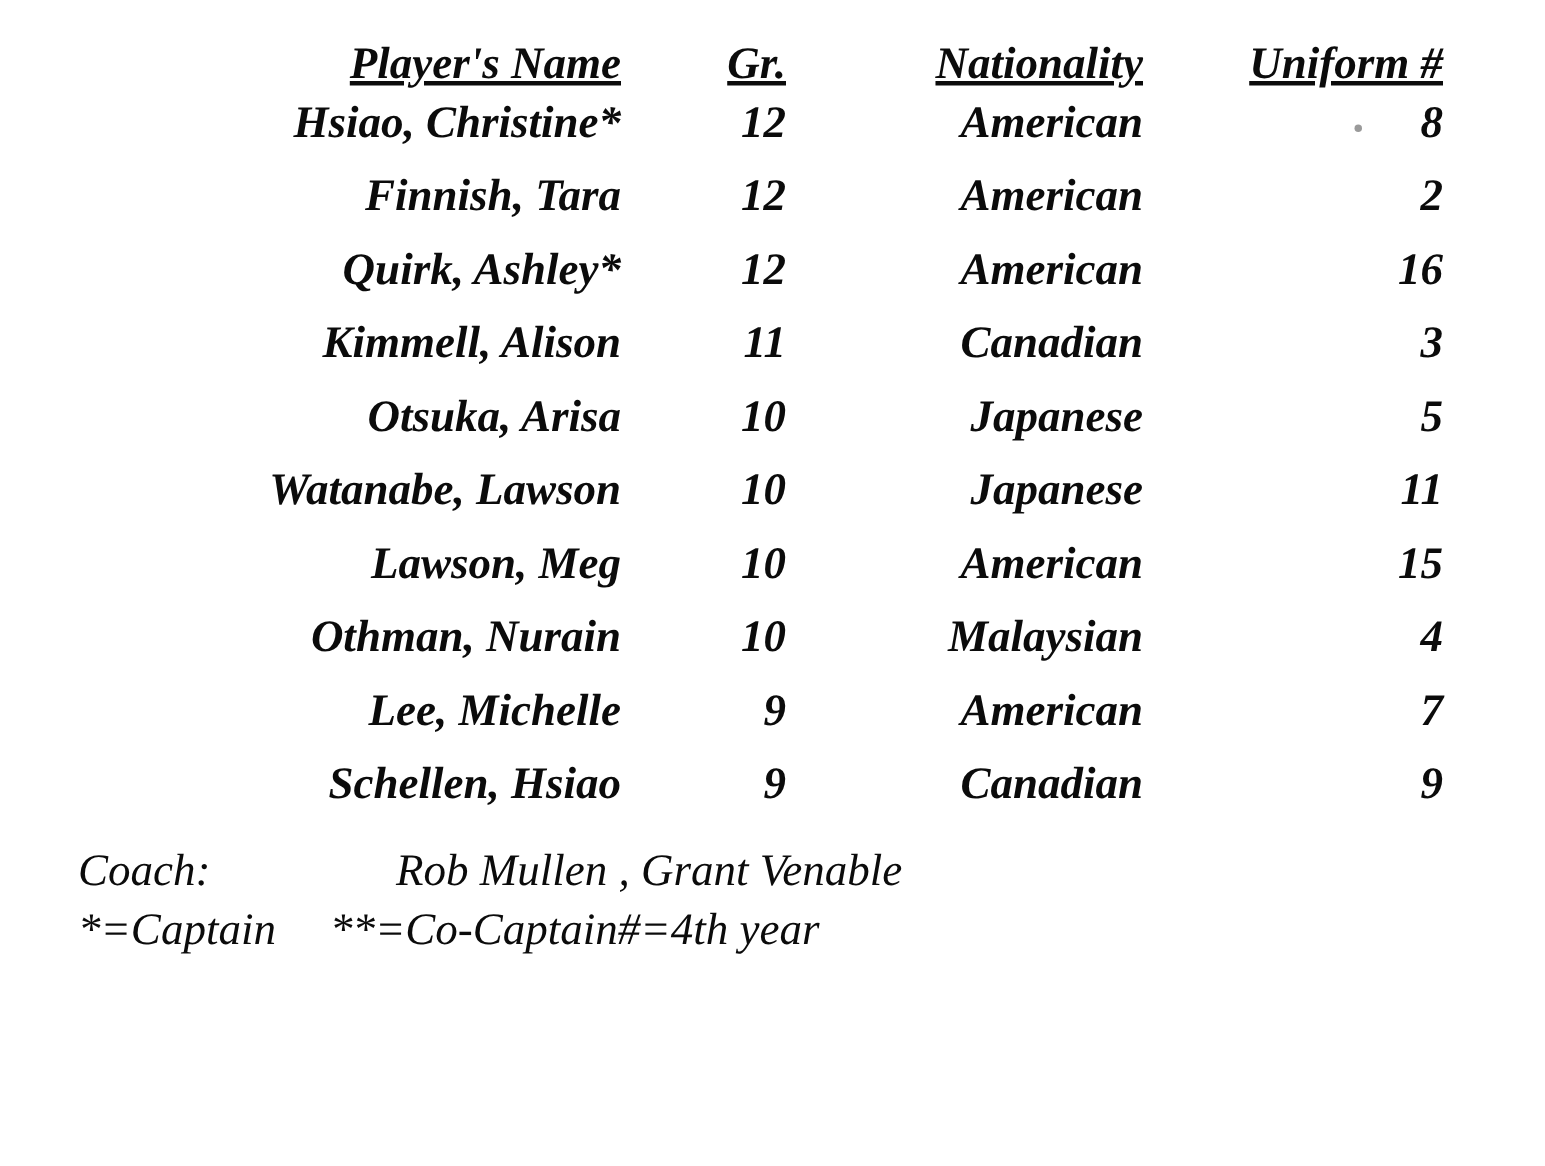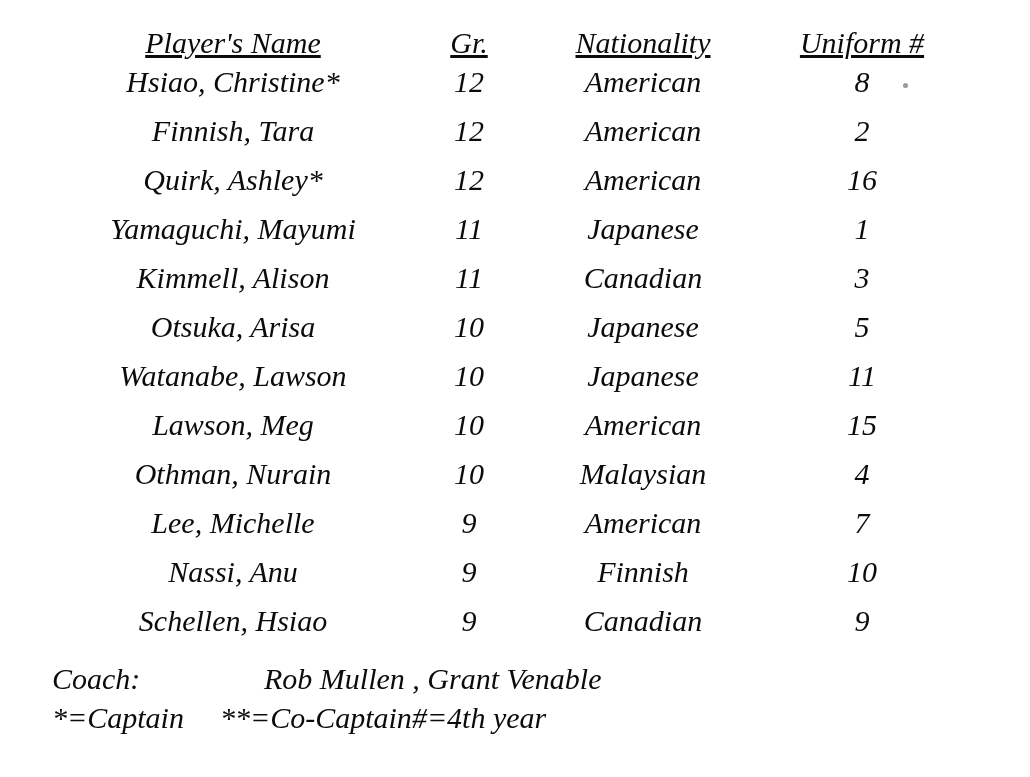--- a/index.html
+++ b/index.html
@@ -22,24 +22,24 @@
     padding: 28px 40px 0 52px;
   }
   table.roster {
     border-collapse: collapse;
     font-style: italic;
     font-size: 30px;
     line-height: 1.0;
   }
   table.roster th,
   table.roster td {
-    text-align: center;
+    text-align: right;
     vertical-align: baseline;
     padding: 0;
-    font-weight: normal;
+    font-weight: bold;
   }
   table.roster th {
     text-decoration: underline;
     font-style: italic;
     padding-bottom: 9px;
     white-space: nowrap;
   }
   
   .col-name   { width: 362px; }
   .col-grade  { width: 110px; }
@@ -117,26 +117,20 @@
         <td class="cell-nat">American</td>
         <td class="cell-num">2</td>
       </tr>
       <tr>
         <td class="cell-name">Quirk, Ashley*</td>
         <td class="cell-grade">12</td>
         <td class="cell-nat">American</td>
         <td class="cell-num">16</td>
       </tr>
       <tr>
-        <td class="cell-name">Yamaguchi, Mayumi</td>
-        <td class="cell-grade">11</td>
-        <td class="cell-nat">Japanese</td>
-        <td class="cell-num">1</td>
-      </tr>
-      <tr>
         <td class="cell-name">Kimmell, Alison</td>
         <td class="cell-grade">11</td>
         <td class="cell-nat">Canadian</td>
         <td class="cell-num">3</td>
       </tr>
       <tr>
         <td class="cell-name">Otsuka, Arisa</td>
         <td class="cell-grade">10</td>
         <td class="cell-nat">Japanese</td>
         <td class="cell-num">5</td>
@@ -159,26 +153,20 @@
         <td class="cell-nat">Malaysian</td>
         <td class="cell-num">4</td>
       </tr>
       <tr>
         <td class="cell-name">Lee, Michelle</td>
         <td class="cell-grade">9</td>
         <td class="cell-nat">American</td>
         <td class="cell-num">7</td>
       </tr>
       <tr>
-        <td class="cell-name">Nassi, Anu</td>
-        <td class="cell-grade">9</td>
-        <td class="cell-nat">Finnish</td>
-        <td class="cell-num">10</td>
-      </tr>
-      <tr>
         <td class="cell-name">Schellen, Hsiao</td>
         <td class="cell-grade">9</td>
         <td class="cell-nat">Canadian</td>
         <td class="cell-num">9</td>
       </tr>
     </tbody>
   </table>
 
   <div class="footer">
     <div class="coach-row">

